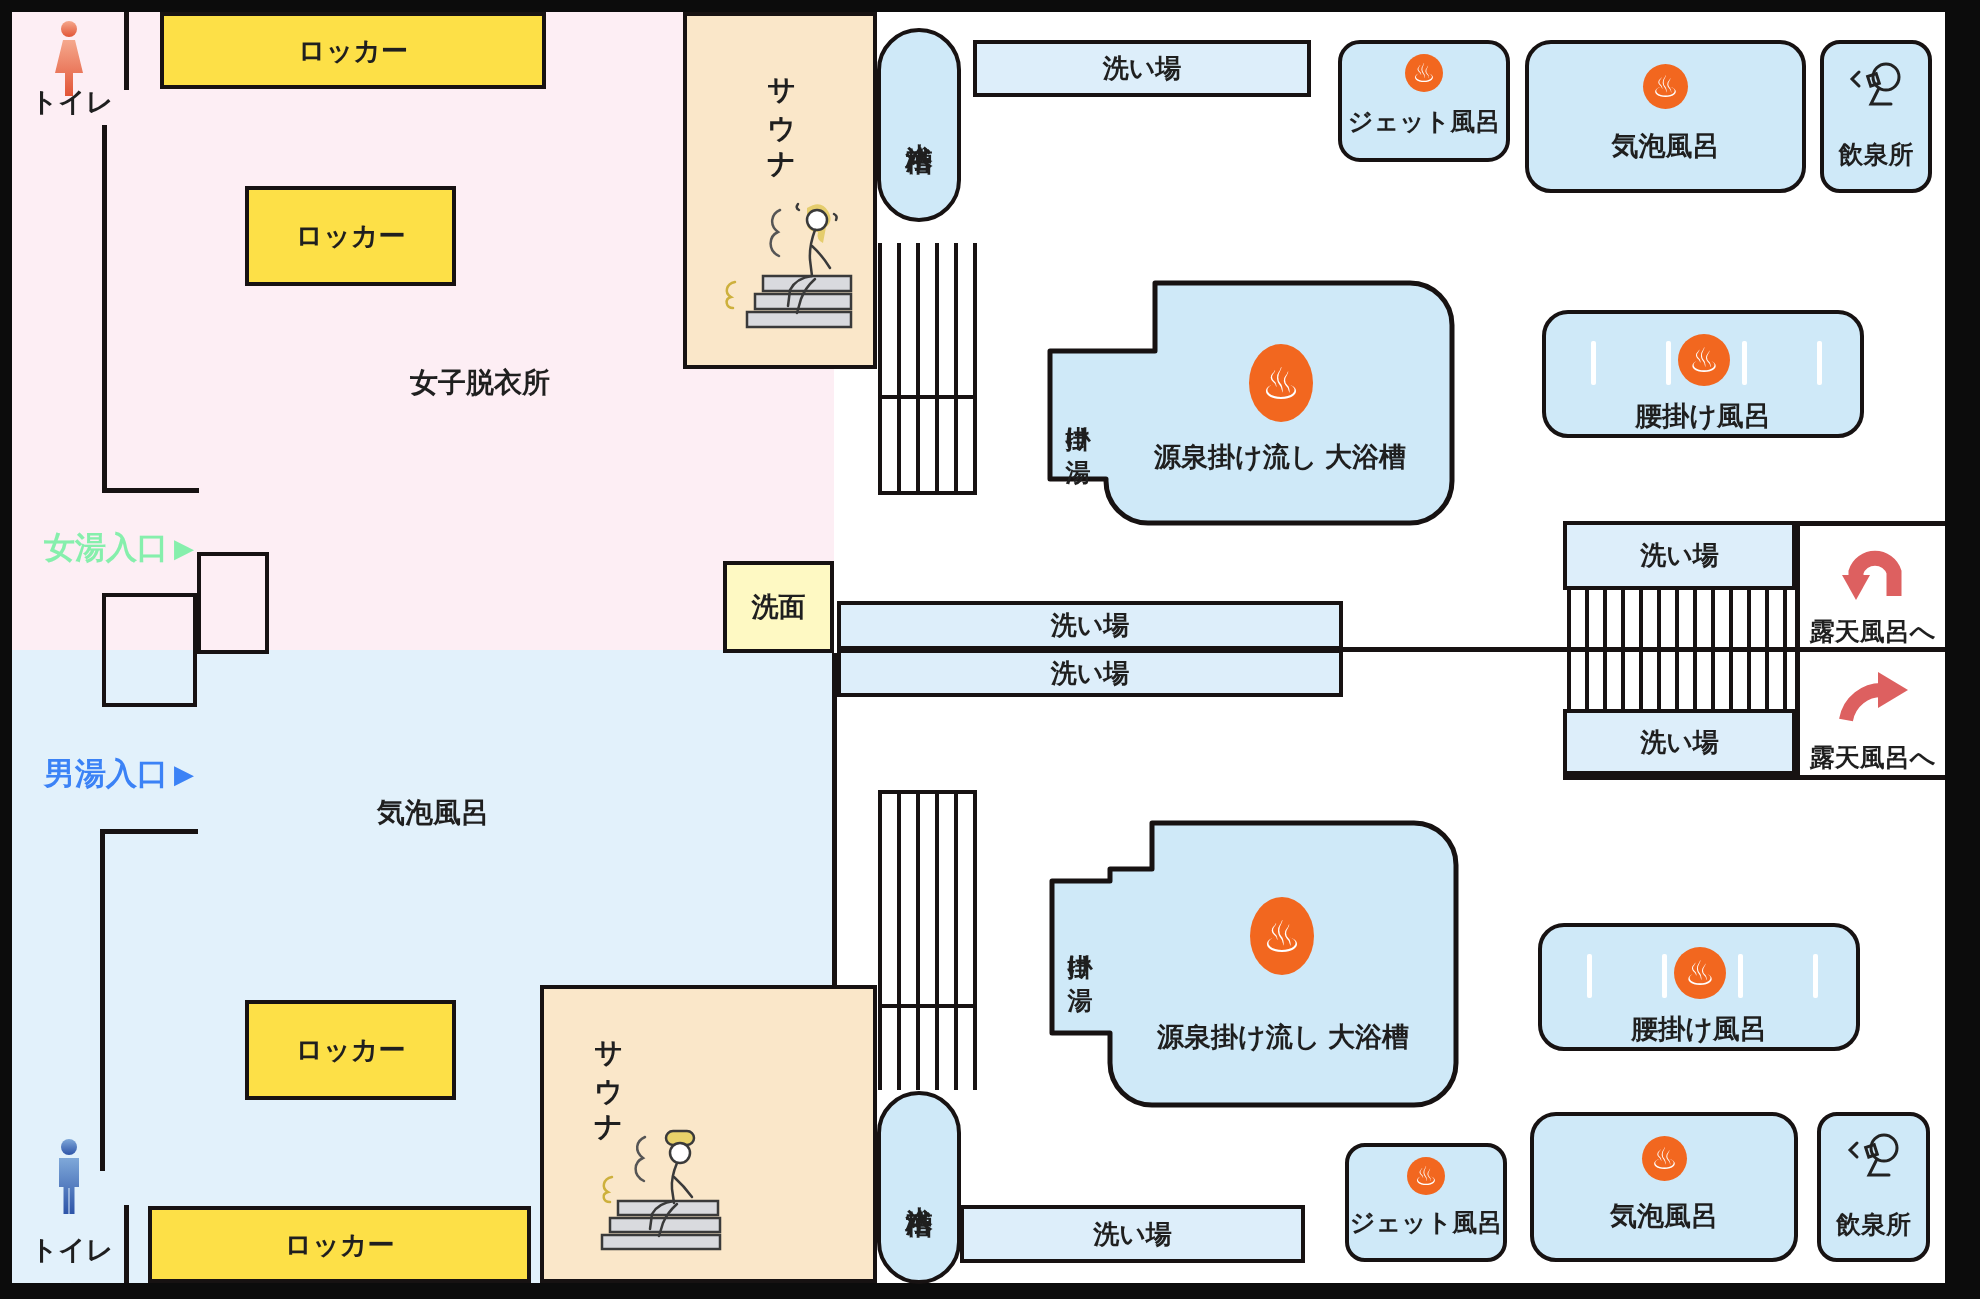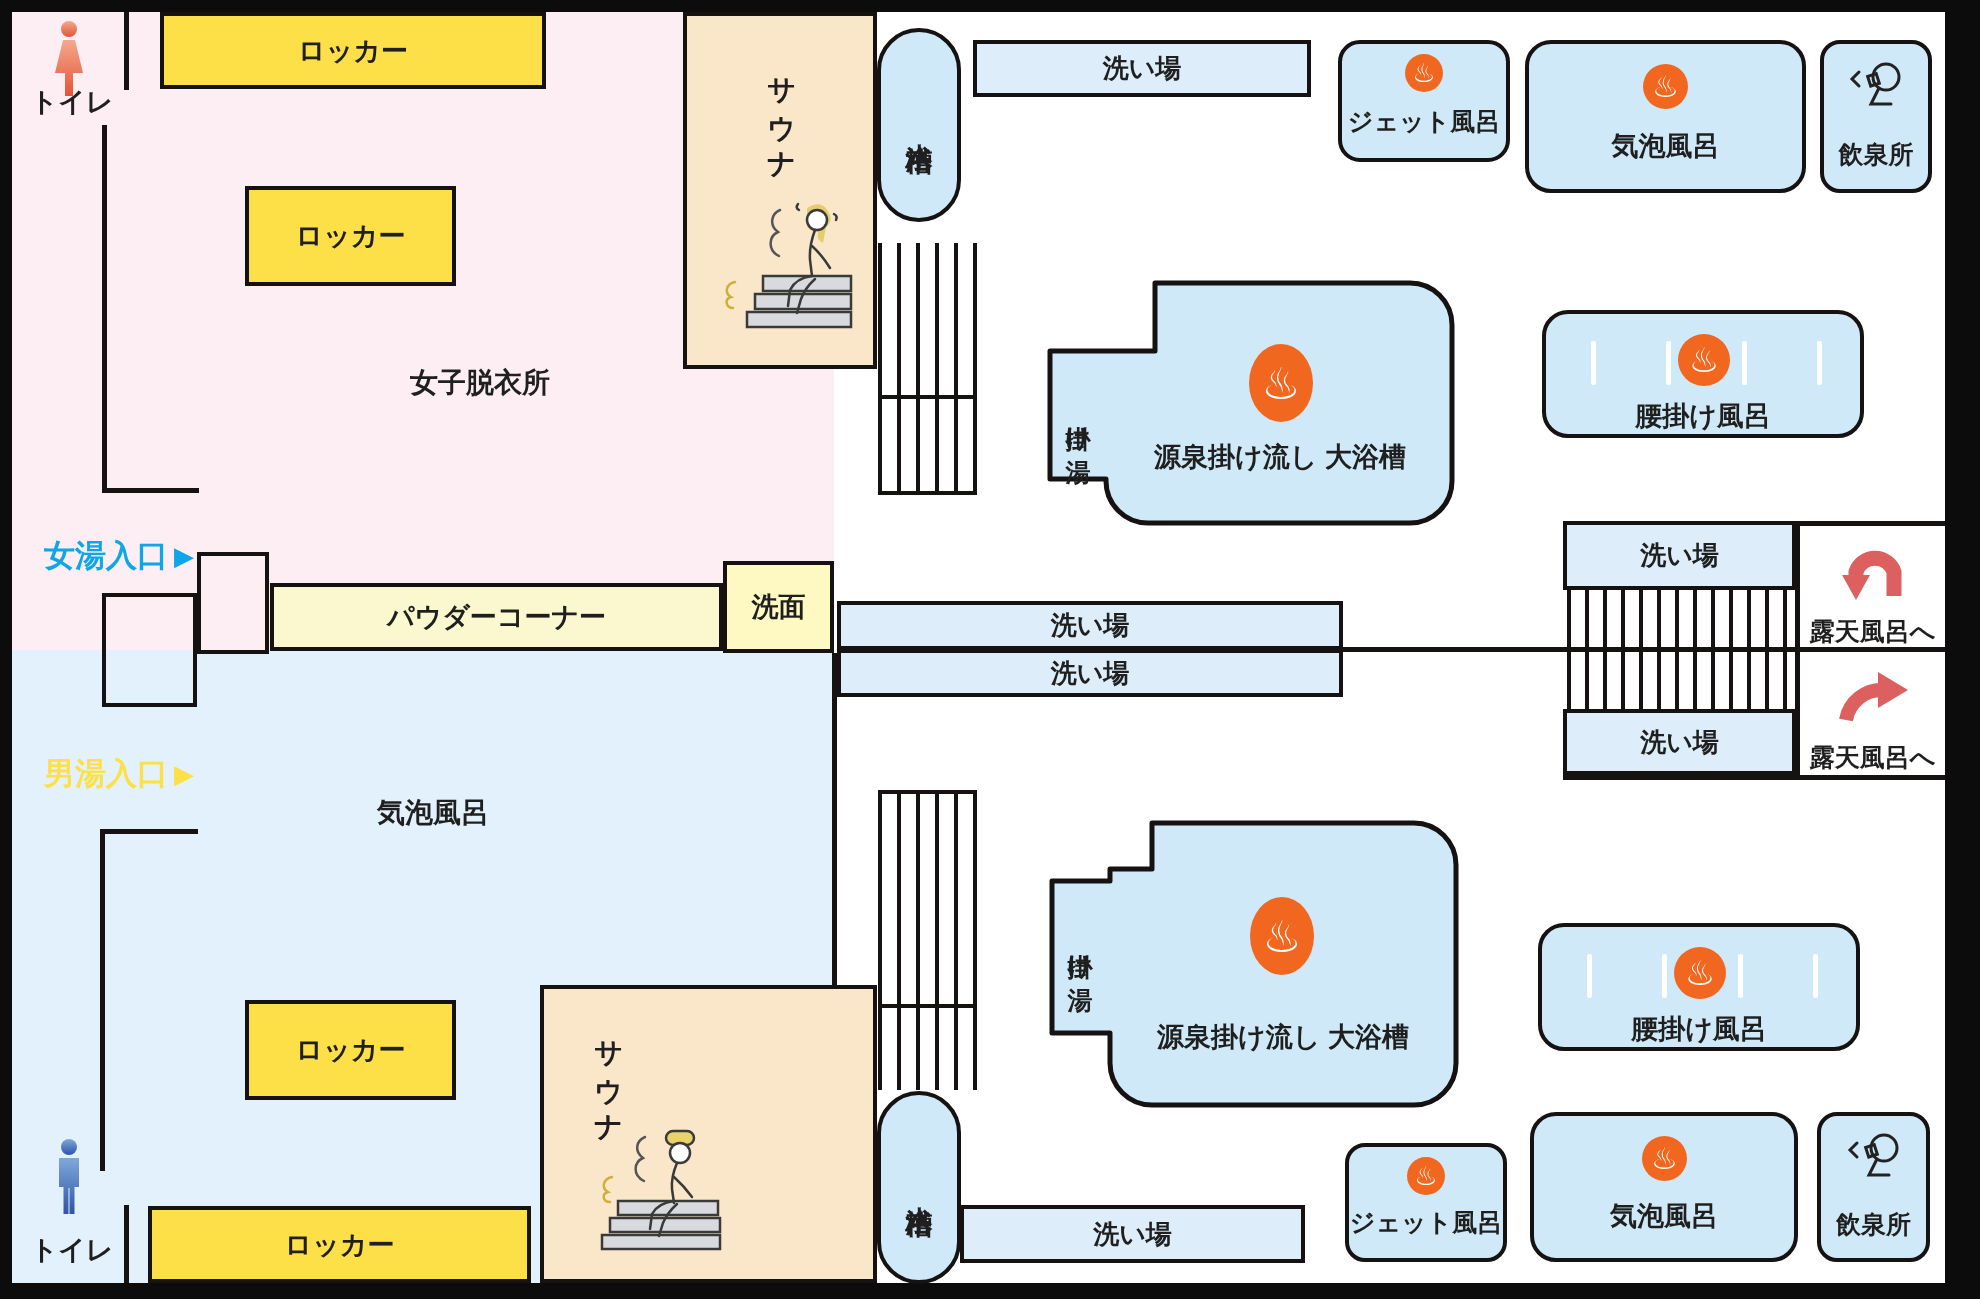--- a/index.html
+++ b/index.html
@@ -18,22 +18,22 @@
   .powder{background:#fbf8cf;}
   .washstand{background:#fef9c3;}
   .outline{background:transparent;}
   .label{display:flex;align-items:center;justify-content:center;color:#1f1f1f;font-weight:600;}
   .vtext{writing-mode:vertical-rl;text-orientation:upright;letter-spacing:5px;}
   .stripesL{background-image:repeating-linear-gradient(to right,#171212 0,#171212 4px,transparent 4px,transparent 19px);}
   .stripesR{background-image:repeating-linear-gradient(to right,#171212 0,#171212 4px,transparent 4px,transparent 18px);}
   .onsen-badge{background:#f2671f;color:#fff;display:flex;align-items:center;justify-content:center;border-radius:50%;}
   .entrance{display:flex;align-items:center;gap:6px;font-weight:700;font-size:31px;}
   .entrance .tri{font-size:26px;}
-  .w-ent{color:#0ea5e9;margin-top:8px;}
-  .m-ent{color:#fde047;}
+  .w-ent{color:#86efac;}
+  .m-ent{color:#3b82f6;}
   .rotencell{display:flex;flex-direction:column;align-items:center;justify-content:space-between;}
   .tick{position:absolute;width:5px;height:44px;background:#ffffff;border-radius:2px;}
   svg{display:block;}
 </style>
 </head>
 <body>
 
 <div id="plan">
 
   <div class="abs floor" style="left:12px;top:12px;width:1933px;height:1271px;"></div>
@@ -64,21 +64,20 @@
   <div class="abs label" style="left:360px;top:366px;width:240px;height:34px;font-size:28px;">女子脱衣所</div>
 
   <div class="abs entrance w-ent" style="left:44px;top:530px;height:36px;">
     <span>女湯入口</span>
     <span class="tri">▶</span>
   </div>
 
   <div class="abs box outline" style="left:102px;top:593px;width:95px;height:114px;"></div>
   <div class="abs box outline" style="left:197px;top:552px;width:72px;height:102px;"></div>
 
-  <div class="abs box powder label" style="left:270px;top:583px;width:453px;height:68px;font-size:27px;">パウダーコーナー</div>
   <div class="abs box washstand label" style="left:723px;top:561px;width:111px;height:92px;font-size:27px;">洗面</div>
   <div class="abs wall" style="left:832px;top:653px;width:5px;height:334px;"></div>
 
   <div class="abs box sauna" style="left:683px;top:12px;width:194px;height:357px;">
     <div class="abs label vtext" style="left:72px;top:32px;width:44px;height:130px;font-size:28px;">サウナ</div>
     <div class="abs" style="left:8px;top:168px;">
       <svg width="174" height="180" viewBox="0 0 174 180" fill="none" stroke="#3a3a3a" stroke-width="2.5" stroke-linecap="round">
         <rect x="52" y="128" width="104" height="15" fill="#d9dade"></rect>
         <rect x="60" y="110" width="96" height="15" fill="#d9dade"></rect>
         <rect x="68" y="92" width="88" height="15" fill="#d9dade"></rect>

